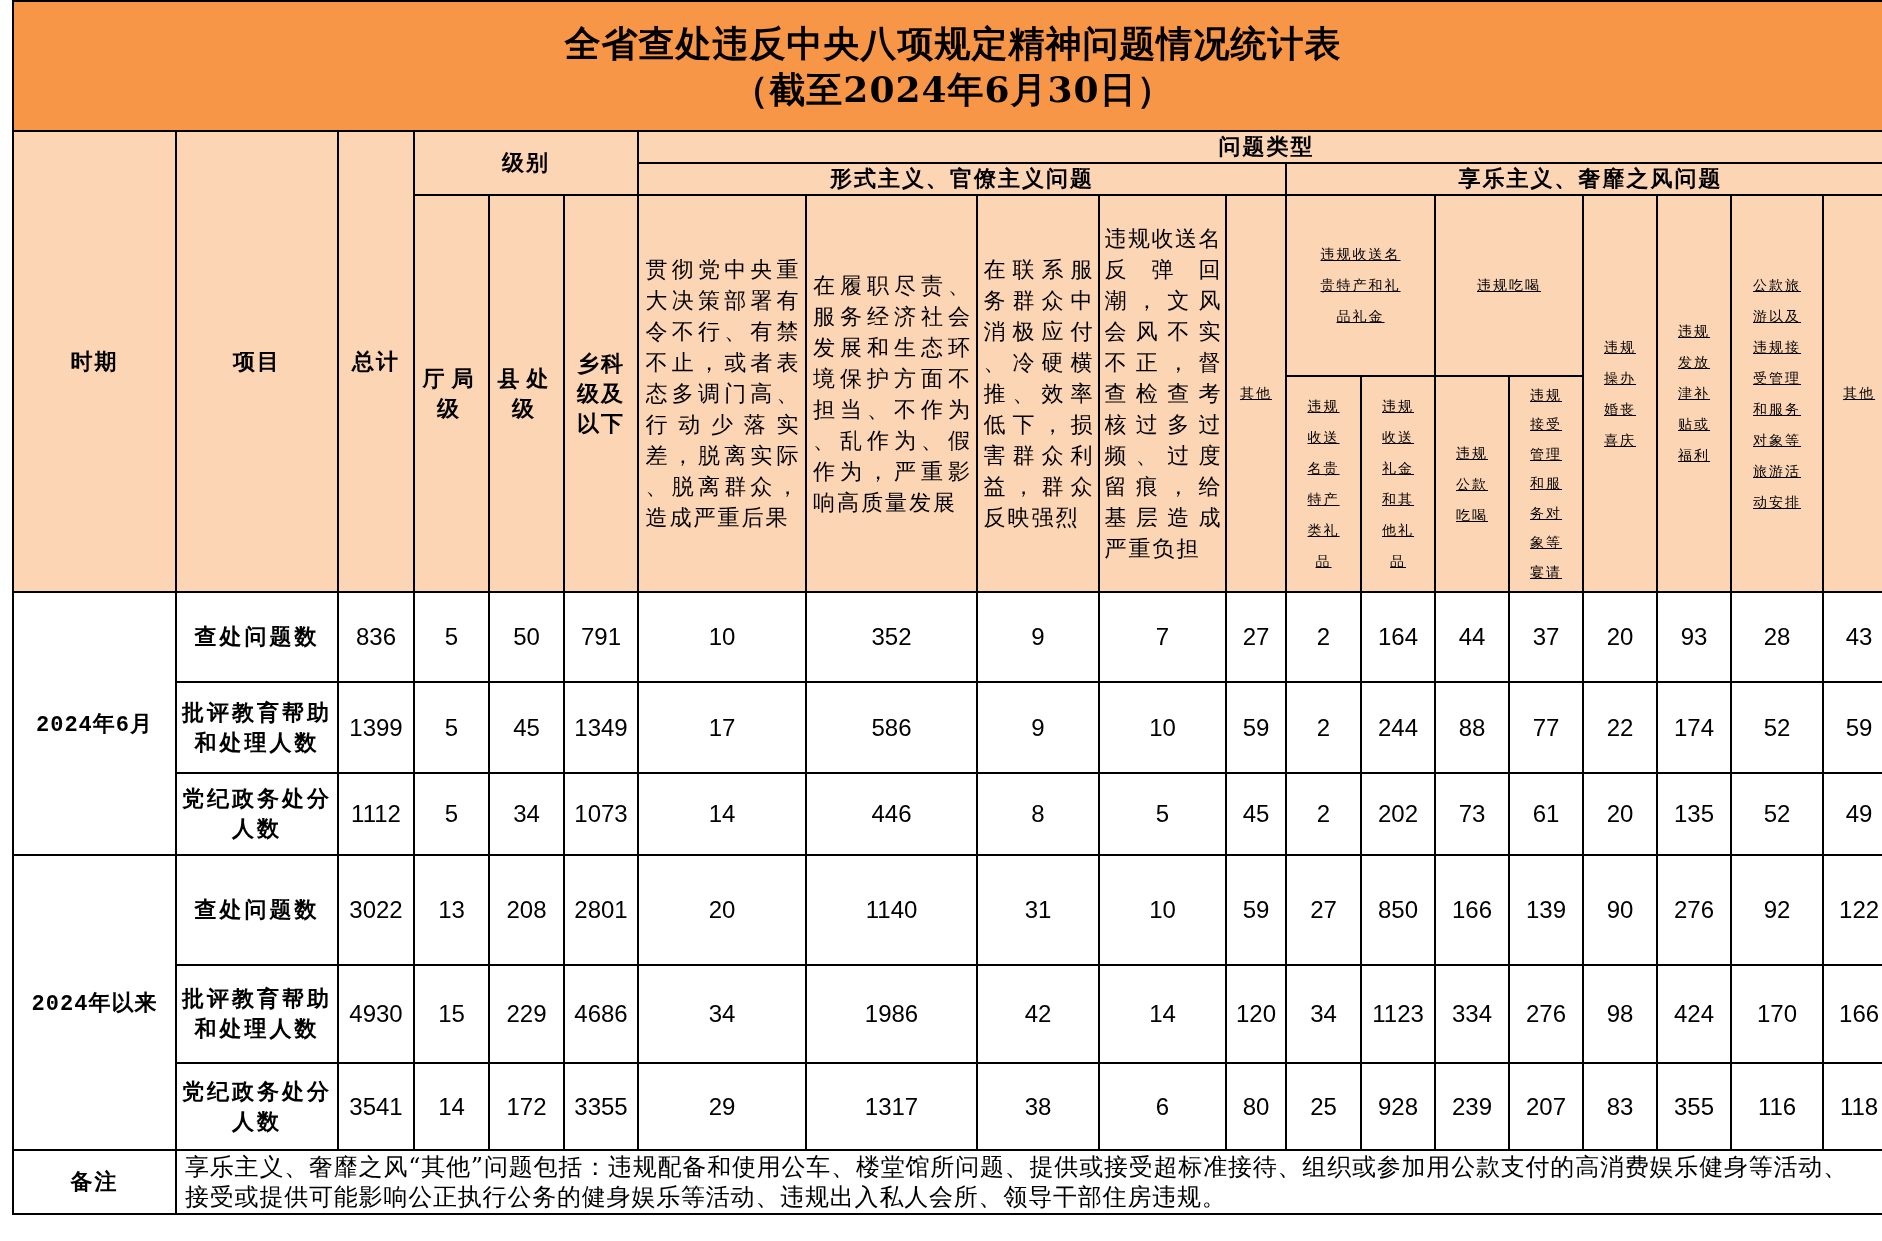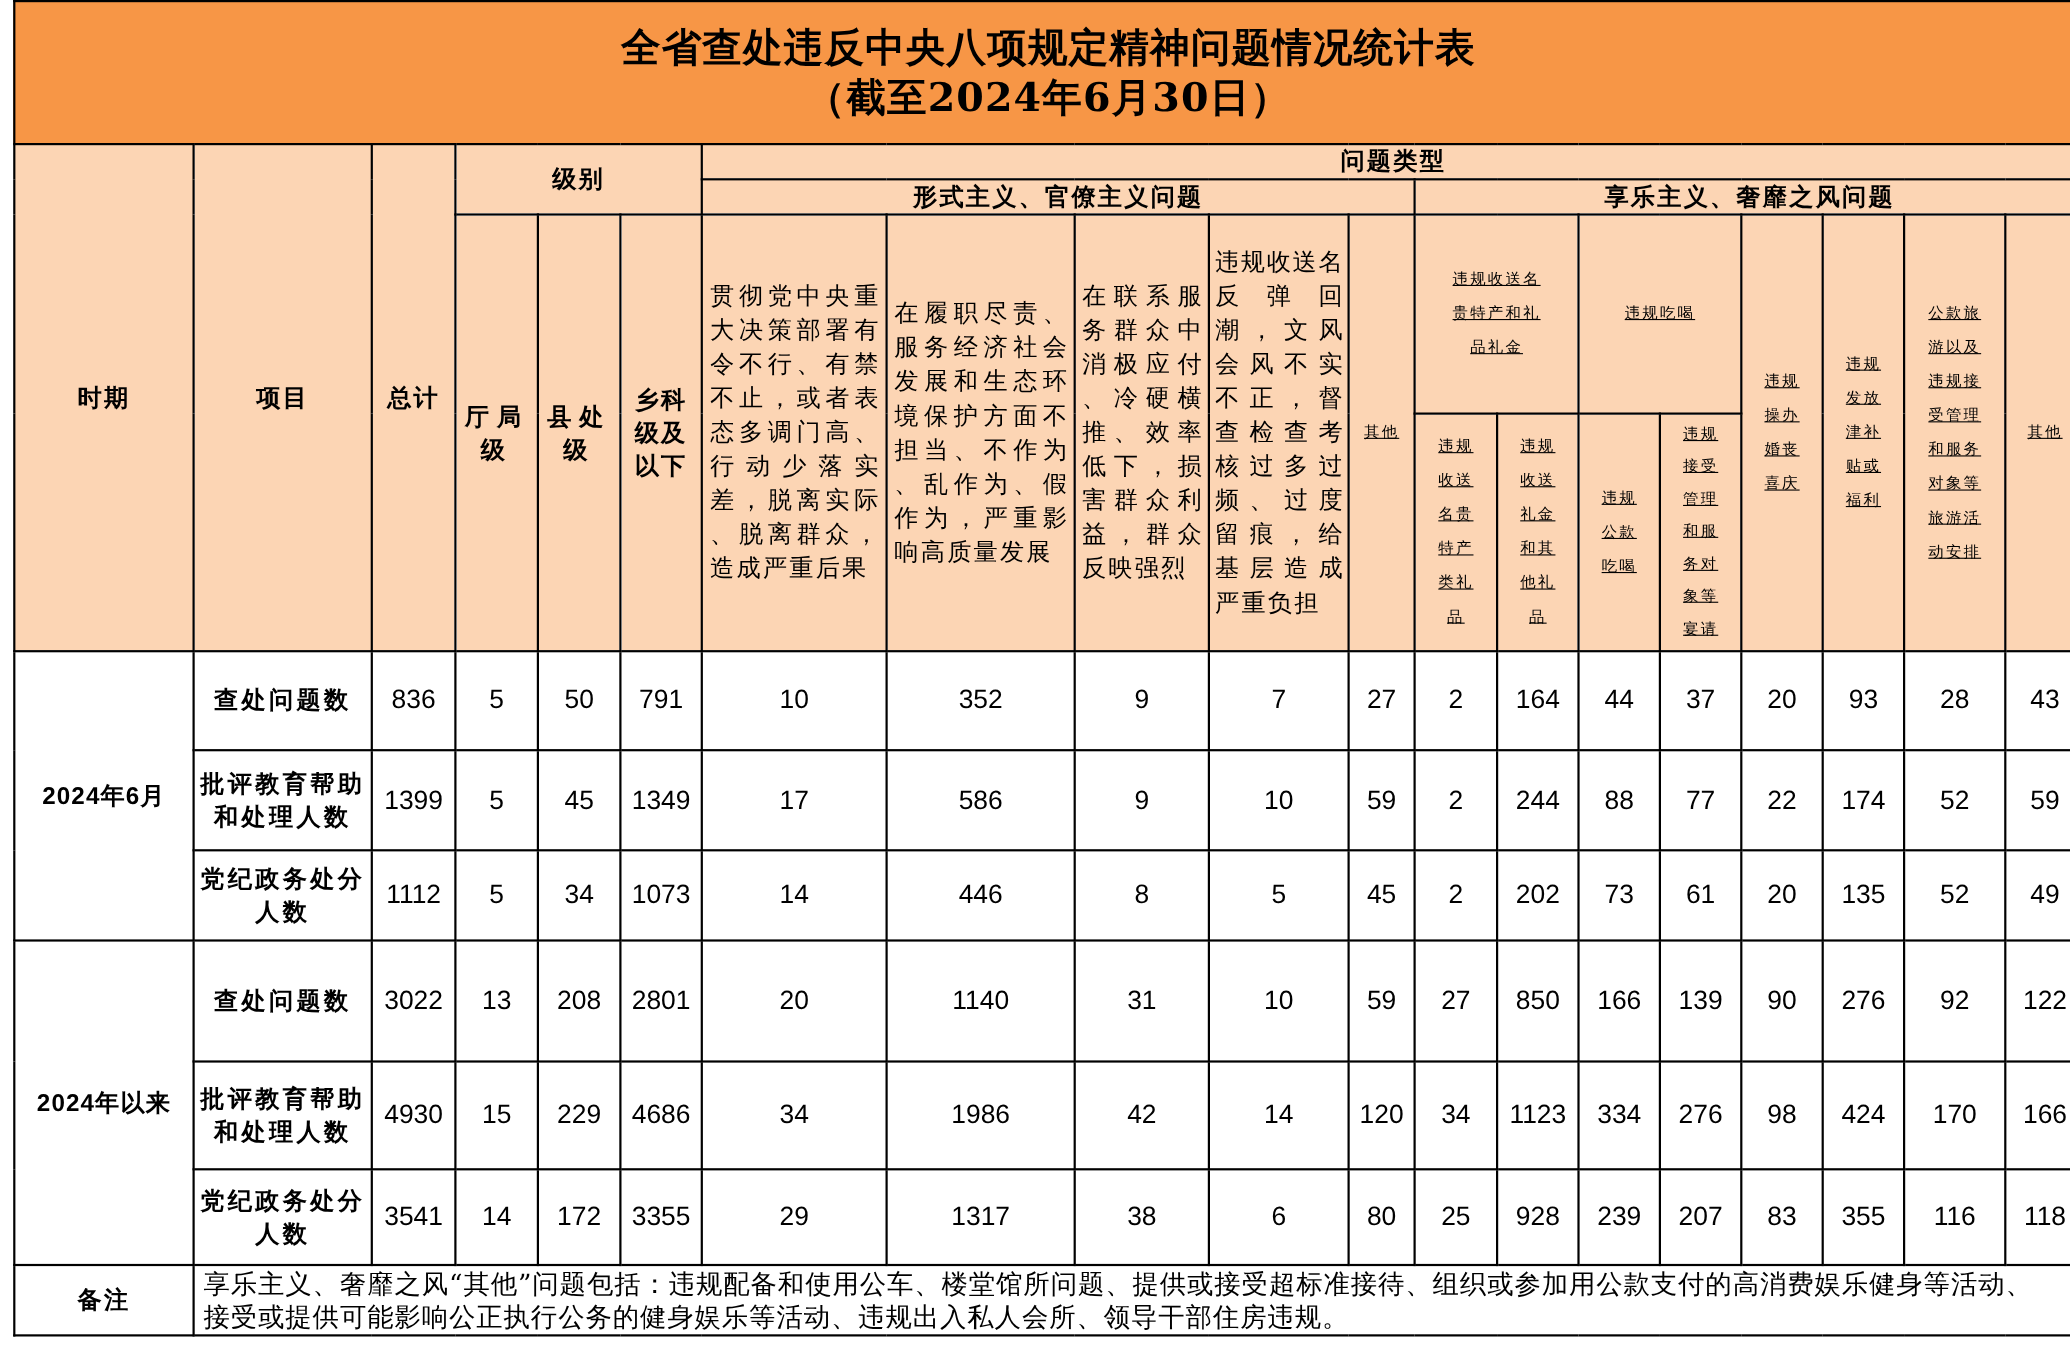--- a/index.html
+++ b/index.html
@@ -30,21 +30,21 @@
     table.stat td.hd{background:var(--head-bg);}
     .hb{font-family:"Liberation Sans",sans-serif;font-weight:bold;font-size:22px;letter-spacing:2px;}
     .lvl{display:inline-block;white-space:pre-line;line-height:30px;}
     .lvl.spread{letter-spacing:7px;}
     .desc{display:inline-block;vertical-align:middle;font-family:"DejaVu Serif",serif;font-size:22px;}
     .dl{height:31px;line-height:31px;text-align:justify;text-align-last:justify;overflow:hidden;}
     .dl.last{text-align:left;text-align-last:left;letter-spacing:2px;}
     .stack{display:inline-block;font-family:"DejaVu Serif",serif;font-size:14px;line-height:31px;white-space:pre-line;letter-spacing:2px;text-decoration:underline;}
     .stack.tight{line-height:29.5px;}
     .num{font-family:"Liberation Sans",sans-serif;font-size:24px;}
-    .period{font-family:Liberation Sans, sans-serif;font-weight:bold;font-size:22px;letter-spacing:1px;border-radius:13px;}
+    .period{font-family:Liberation Mono, monospace;font-weight:bold;font-size:22px;letter-spacing:1px;border-radius:13px;}
     .item-label{display:inline-block;width:154px;font-family:"Liberation Sans",sans-serif;font-weight:bold;font-size:22px;letter-spacing:3px;line-height:30px;word-break:break-all;line-break:anywhere;}
     .remark-label{font-family:"Liberation Sans",sans-serif;font-weight:bold;font-size:22px;letter-spacing:2px;}
     table.stat td.remark-cell{text-align:left;}
     .remark-text{padding-left:8px;font-family:"DejaVu Serif",serif;font-size:24px;letter-spacing:0.8px;line-height:30px;white-space:pre;}
   </style>
 </head>
 <body>
 
 <div class="sheet">
 

